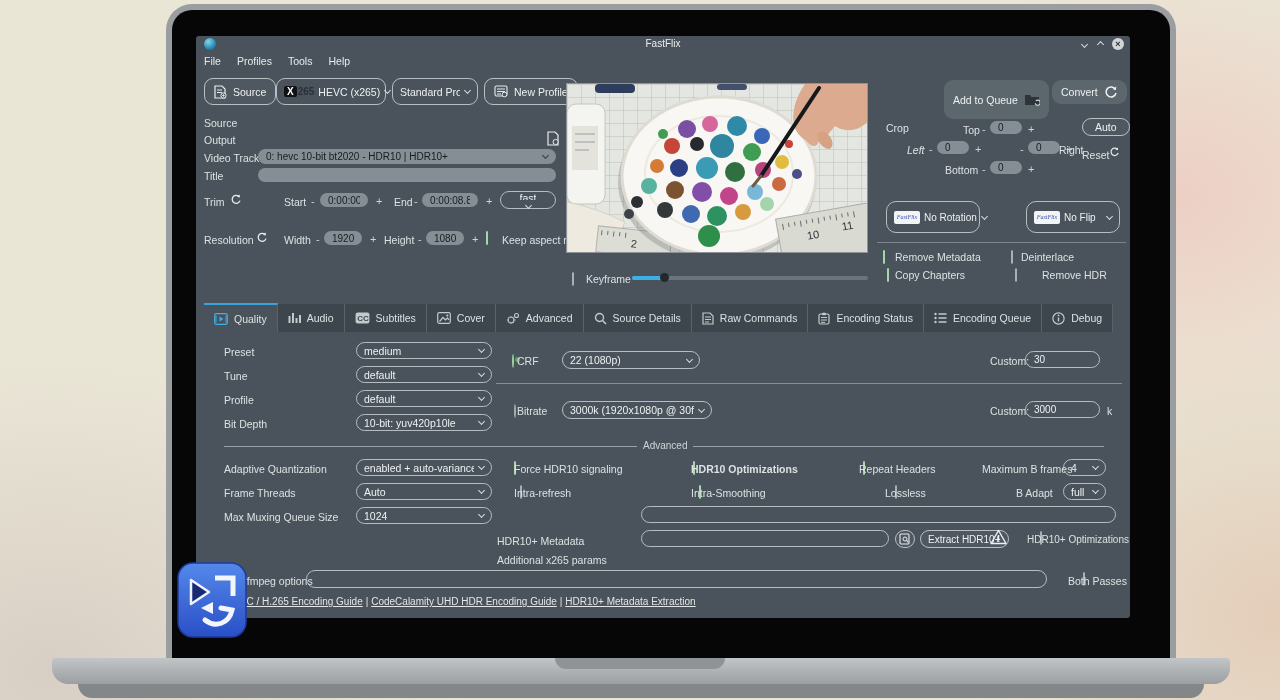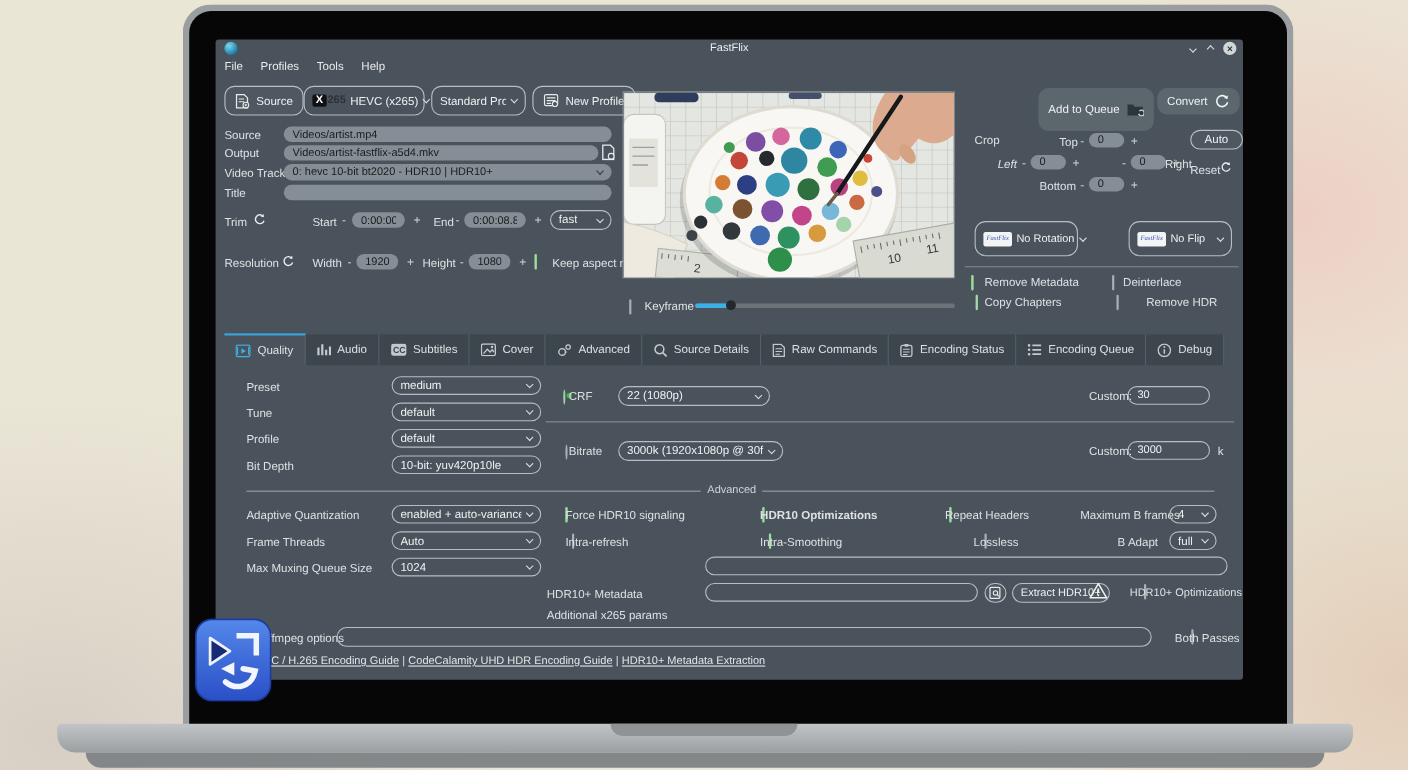--- a/index.html
+++ b/index.html
@@ -129,24 +129,22 @@
       <svg width="14" height="13" viewBox="0 0 14 13">
         <rect x="1" y="1" width="12" height="10" rx="1.5" fill="none" stroke="#e8ebec" stroke-width="1.1"></rect>
         <path d="M3 4 h8 M3 6.5 h8 M3 9 h4" stroke="#e8ebec" stroke-width="1"></path>
         <circle cx="10.5" cy="9.5" r="2.3" fill="#4a535b" stroke="#e8ebec" stroke-width="1"></circle>
       </svg>
       <span>New Profile</span>
     </div>
 
     
     <span class="abs lbl" style="left:8px;top:81px;">Source</span>
-    <input class="abs pill" style="left: 62px; top: 79px; width: 298px; height: 14px;" value="Videos/artist.mp4">
 
     <span class="abs lbl" style="left:8px;top:98px;">Output</span>
-    <input class="abs pill" style="left: 62px; top: 96px; width: 286px; height: 14px;" value="Videos/artist-fastflix-a5d4.mkv">
     <svg class="abs" style="left:351px;top:95px;" width="12" height="15" viewBox="0 0 12 15">
       <path d="M1 1 h7 l3 3 v10 h-10 z" fill="none" stroke="#e8ebec" stroke-width="1.2"></path>
       <circle cx="8.6" cy="11" r="2.6" fill="#4a535b" stroke="#e8ebec" stroke-width="1"></circle>
     </svg>
 
     <span class="abs lbl" style="left:8px;top:116px;">Video Track</span>
     <div class="abs pill" style="left:62px;top:113px;width:298px;height:15px;display:flex;align-items:center;justify-content:space-between;">
       <span style="font-size:10px;">0: hevc 10-bit bt2020 - HDR10 | HDR10+</span>
       <span class="chev" style="border-color:#343b40;"></span>
     </div>
@@ -161,21 +159,21 @@
       <path d="M9.8 0.6 L9.6 3.4 L6.9 2.8 Z" fill="#e8ebec"></path>
     </svg>
     <span class="abs lbl" style="left:88px;top:160px;">Start</span>
     <span class="abs sign" style="left:115px;top:159px;">-</span>
     <input class="abs pill" style="left: 124px; top: 157px; width: 48px; height: 14px; text-align: center;" value="0:00:00">
     <span class="abs sign" style="left:180px;top:159px;">+</span>
     <span class="abs lbl" style="left:198px;top:160px;">End</span>
     <span class="abs sign" style="left:218px;top:159px;">-</span>
     <input class="abs pill" style="left: 226px; top: 157px; width: 56px; height: 14px; text-align: center;" value="0:00:08.82">
     <span class="abs sign" style="left:290px;top:159px;">+</span>
-    <div class="abs dd" style="left:304px;top:155px;width:56px;height:18px;">
+    <div class="abs dd" style="left:304px;top:155px;width:56px;height:18px;flex-direction:column;">
       <span class="txt">fast</span>
       <span class="chev"></span>
     </div>
 
     
     <span class="abs lbl" style="left:8px;top:198px;">Resolution</span>
     <svg class="abs" style="left:60px;top:196px;" width="12" height="12" viewBox="0 0 12 12">
       <path d="M9.5 3 A4 4 0 1 0 10 6.6" fill="none" stroke="#e8ebec" stroke-width="1.3"></path>
       <path d="M9.8 0.6 L9.6 3.4 L6.9 2.8 Z" fill="#e8ebec"></path>
     </svg>

